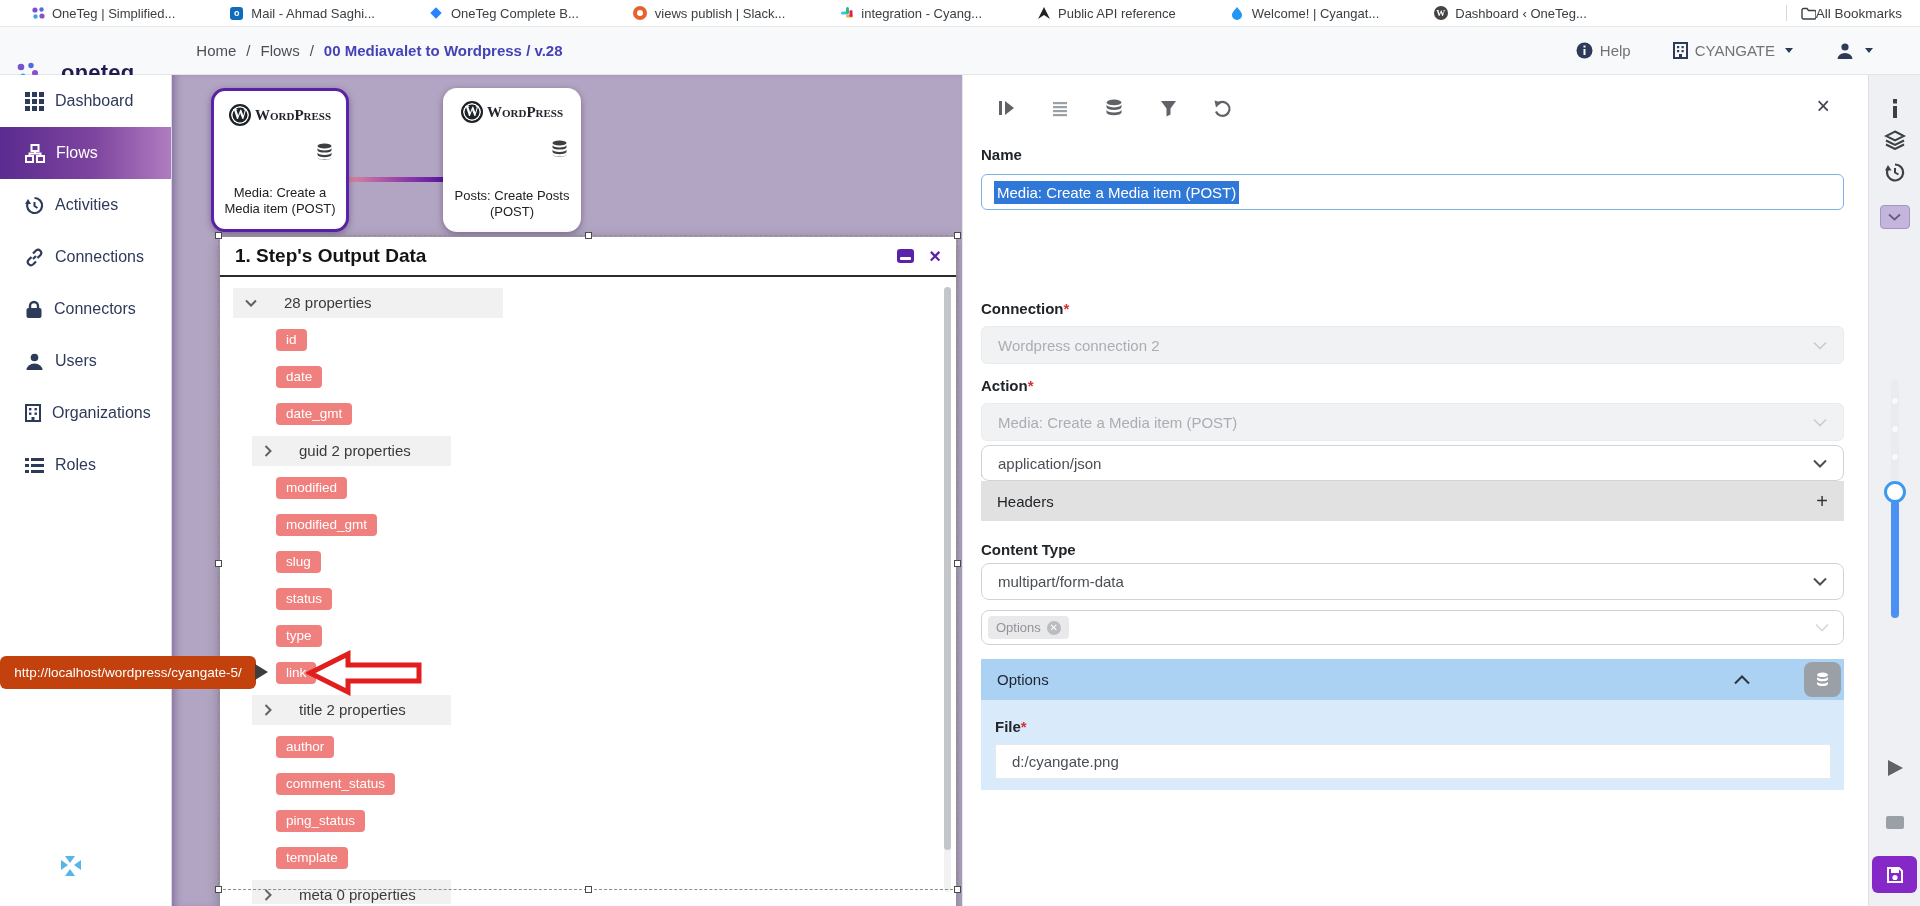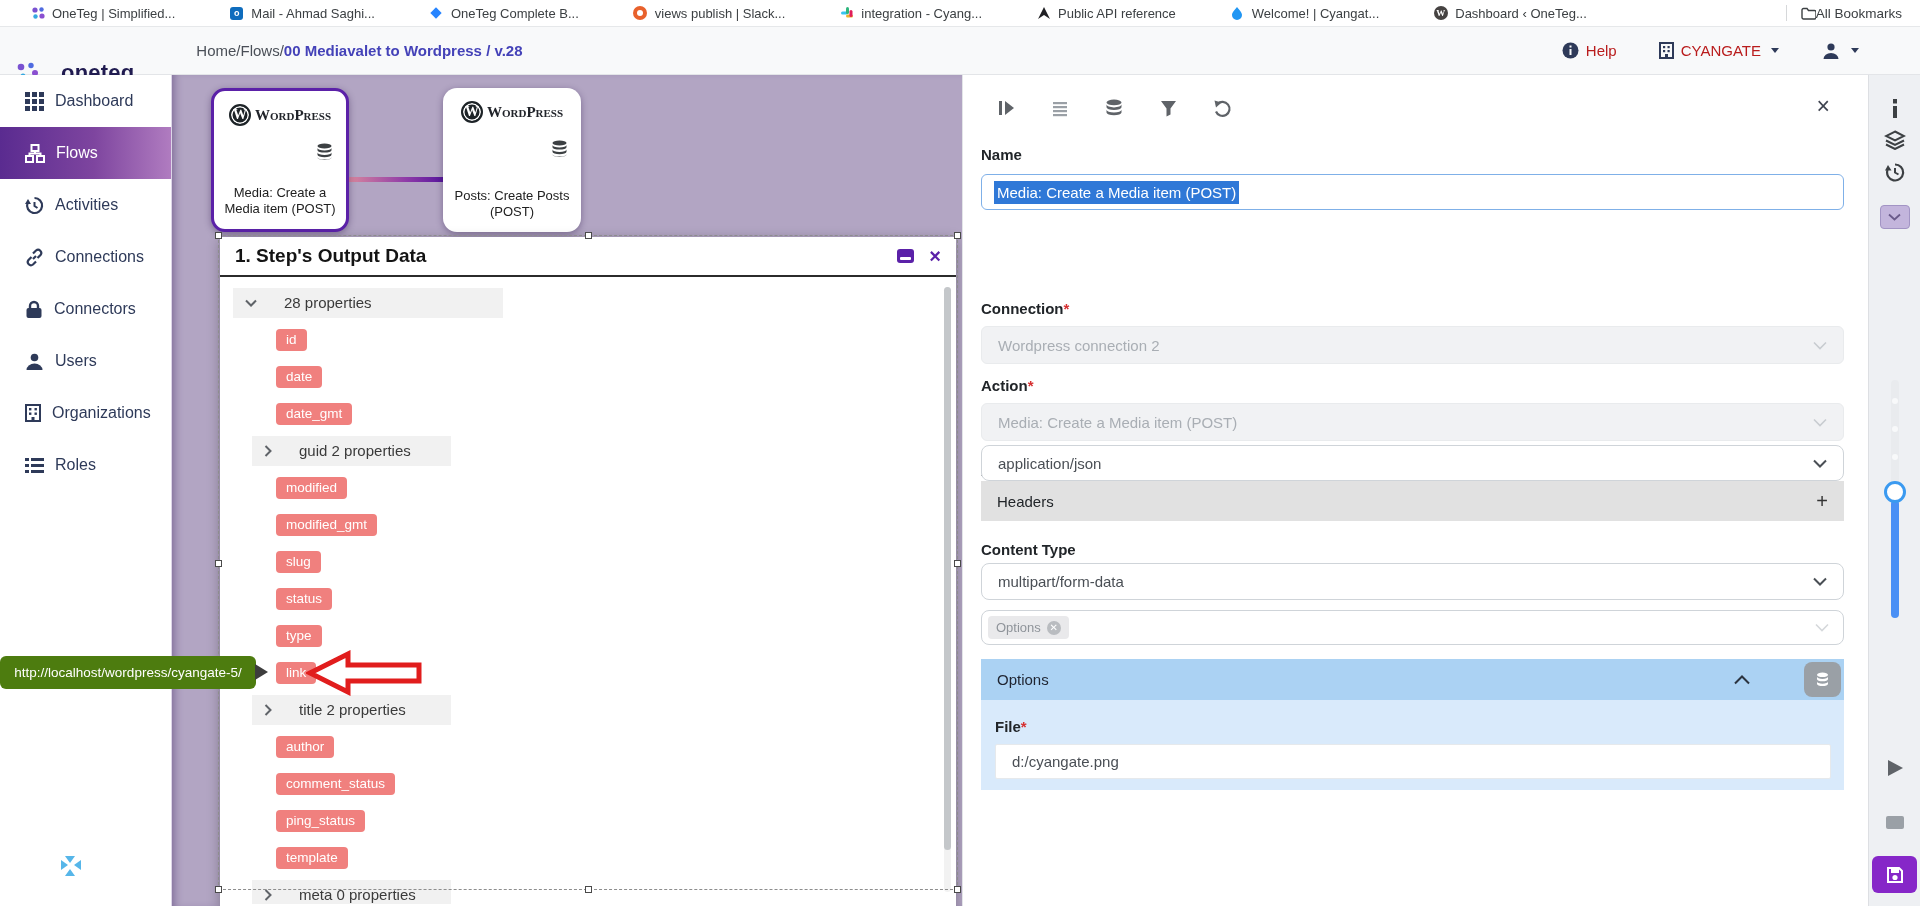--- a/index.html
+++ b/index.html
@@ -25,23 +25,23 @@
   .bm-divider { width:1px; height:16px; background:#d6d8da; margin-right:14px; }
 
   
   .app-header {
     position:absolute; left:0; top:27px; width:1920px; height:48px;
     background:#f8f9fa; border-bottom:1px solid #e3e5e8;
     display:flex; align-items:center;
   }
   .logo { display:flex; align-items:center; gap:21px; margin-left:14px;margin-top:44px; }
   .logo-text { font-size:22px; font-weight:bold; color:#201b50; letter-spacing:.2px; }
-  .breadcrumb { display:flex; align-items:center; margin-left:62px; font-size:15px; color:#4a4f57; }
+  .breadcrumb { display:flex; align-items:center; gap:10px; margin-left:62px; font-size:15px; color:#4a4f57; }
   .crumb-current { color:#4442b8; font-weight:bold; }
-  .header-right { margin-left:auto; display:flex; align-items:center; gap:42px; padding-right:61px; color:#b91c1c; font-size:15px; font-weight:500; }
+  .header-right { margin-left:auto; display:flex; align-items:center; gap:42px; padding-right:47px; color:#737373; font-size:15px; font-weight:500; }
   .hdr-item { display:flex; align-items:center; gap:7px; cursor:pointer; }
   .caret { width:0; height:0; border-left:4px solid transparent; border-right:4px solid transparent; border-top:5px solid #2e3a59; margin-left:3px; }
 
   
   .sidebar {
     position:absolute; left:0; top:75px; width:172px; height:831px;
     background:#fff; border-right:1px solid #ddd6e8;
   }
   .side-item {
     height:52px; display:flex; align-items:center; padding-left:25px; gap:11px;
@@ -108,21 +108,21 @@
 
   .sel-rect {
     position:absolute; left:46px; top:160px; width:740px; height:655px;
     border:1px dashed #8d8d8d; pointer-events:none; z-index:5;
   }
   .handle { position:absolute; width:7px; height:7px; background:#fff; border:1px solid #4a4a4a; }
 
   
   .url-tooltip {
     position:absolute; left:0; top:656px; width:256px; height:33px; z-index:50;
-    background:#4d7c0f; color:#fff; border-radius:6px;
+    background:#c2410c; color:#fff; border-radius:6px;
     display:flex; align-items:center; justify-content:center; font-size:13.5px;
   }
   .url-tooltip::after {
     content:""; position:absolute; left:255px; top:8px;
     border-top:8px solid transparent; border-bottom:8px solid transparent; border-left:13px solid #3d3d3d;
   }
   .red-arrow { position:absolute; left:306px; top:650px; z-index:60; }
 
   
   .rp { position:absolute; left:962px; top:75px; width:906px; height:831px; background:#fff; border-left:1px solid #e3e5e8; }

